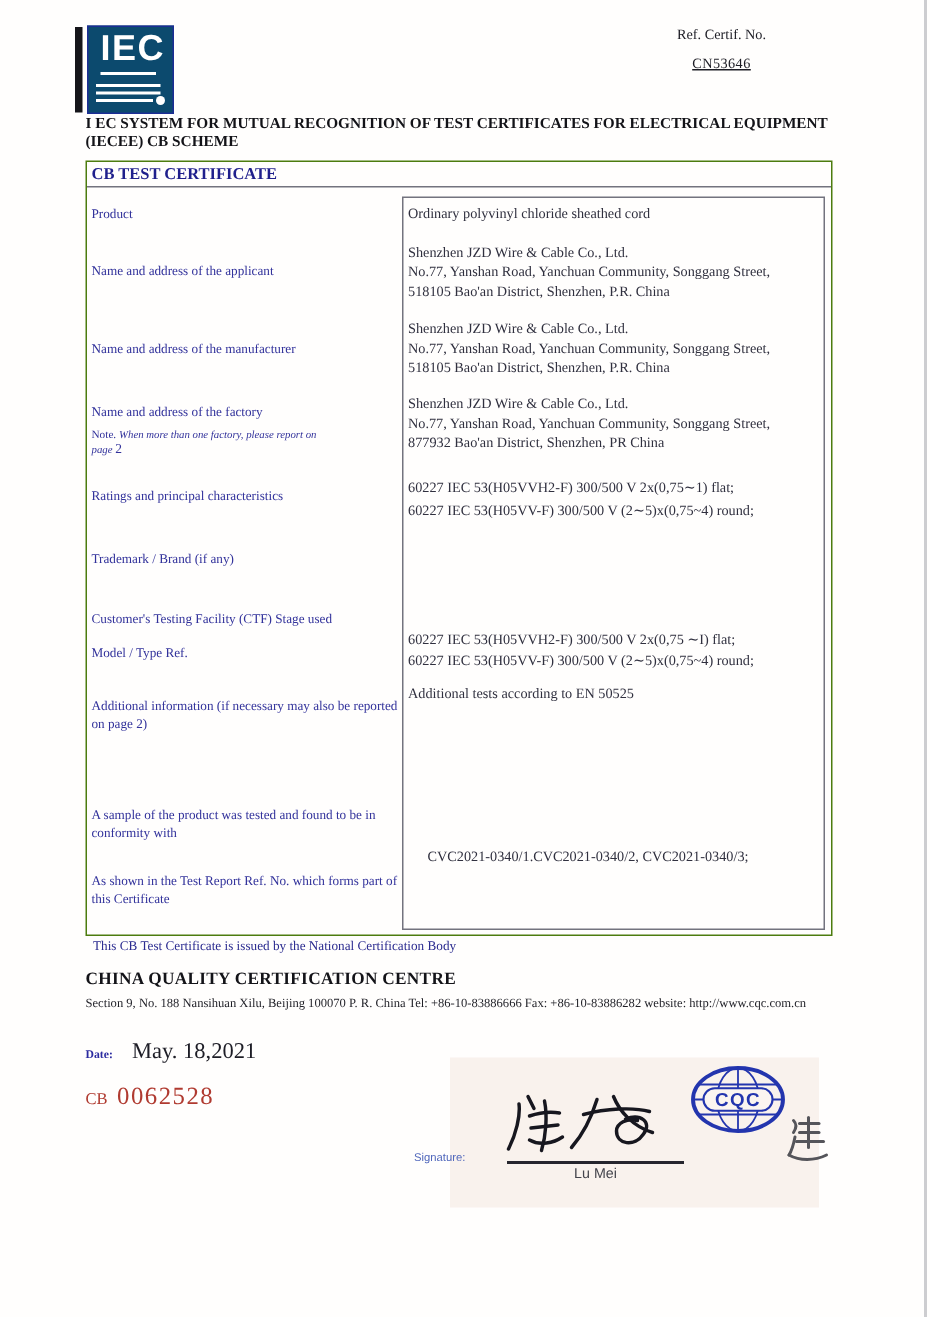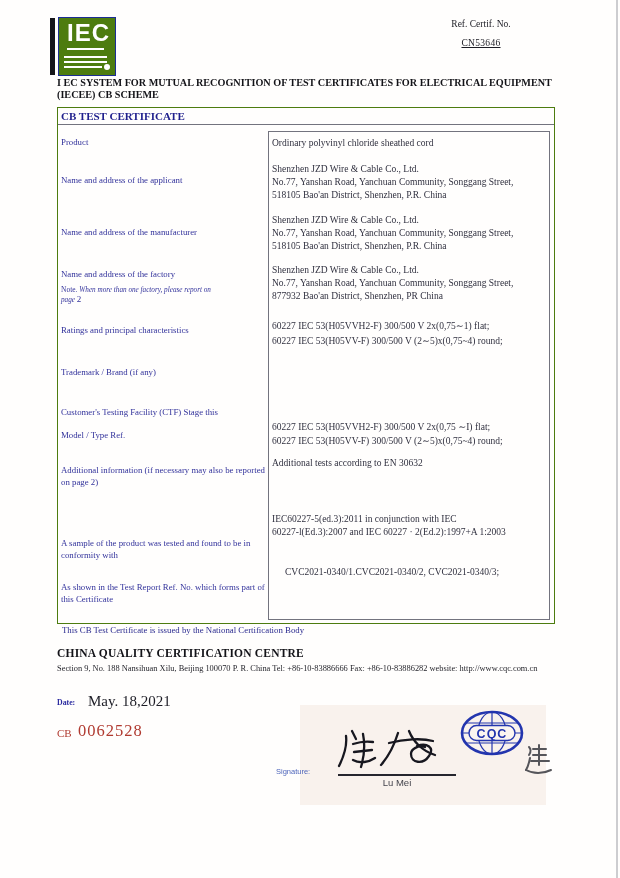--- a/index.html
+++ b/index.html
@@ -4,21 +4,21 @@
 <style>
   html,body{margin:0;padding:0;background:#ffffff;}
   .page{
     position:relative;width:620px;height:878px;background:#fffefd;overflow:hidden;
     font-family:"Liberation Serif","DejaVu Serif",serif;color:#30303f;
   }
   .abs{position:absolute;}
   
   .iec-logo{left:50px;top:17px;width:70px;height:60px;}
   .iec-bar{position:absolute;left:0;top:1px;width:5px;height:57px;background:#15151a;}
-  .iec-square{position:absolute;left:8px;top:0;width:56px;height:57px;background:#4d7c0f;border:1px solid #1b2d94;}
+  .iec-square{position:absolute;left:8px;top:0;width:56px;height:57px;background:#0c4a6e;border:1px solid #1b2d94;}
   .iec-text{position:absolute;left:8px;top:3px;color:#fff;font-family:"Liberation Sans","DejaVu Sans",sans-serif;
     font-weight:bold;font-size:24px;letter-spacing:1px;line-height:24px;}
   .iec-underline{position:absolute;left:8px;top:30px;width:37px;height:2px;background:#fff;}
   .iec-line{position:absolute;left:5px;height:2px;background:#fff;}
   .iec-dot{position:absolute;width:6px;height:6px;border-radius:50%;background:#fff;}
   .ref-block{left:416px;top:19px;width:130px;text-align:center;font-size:9.5px;color:#1c1c24;}
   .ref-no{margin-top:9px;font-size:9.5px;letter-spacing:0.3px;text-decoration:underline;}
   .scheme{left:57px;top:77px;width:505px;font-weight:bold;font-size:10.2px;line-height:11.5px;color:#131318;}
   
   .tbl{left:57px;top:107px;width:496px;height:515px;border:1px solid #4d7c0f;}
@@ -81,21 +81,21 @@
     <div class="lbl" style="top:67px;">Name and address of the applicant</div>
     <div class="lbl" style="top:119px;">Name and address of the manufacturer</div>
     <div class="lbl" style="top:161px;">Name and address of the factory</div>
     <div class="note-line" style="top:177px;">
       <span>Note.</span>
       <span class="it">When more than one factory, please report on page</span>
       <span class="pg">2</span>
     </div>
     <div class="lbl" style="top:217px;">Ratings and principal characteristics</div>
     <div class="lbl" style="top:259px;">Trademark / Brand (if any)</div>
-    <div class="lbl" style="top:299px;">Customer's Testing Facility (CTF) Stage this</div>
+    <div class="lbl" style="top:299px;">Customer's Testing Facility (CTF) Stage used</div>
     <div class="lbl" style="top:322px;">Model / Type Ref.</div>
     <div class="lbl" style="top:357px;">
       <span style="display:block;">Additional information (if necessary may also be reported</span>
       <span style="display:block;">on page 2)</span>
     </div>
     <div class="lbl" style="top:430px;">
       <span style="display:block;">A sample of the product was tested and found to be in</span>
       <span style="display:block;">conformity with</span>
     </div>
     <div class="lbl" style="top:474px;">
@@ -123,25 +123,21 @@
     </div>
     <div class="val" style="top:211px;line-height:15px;">
       <span>60227 IEC 53(H05VVH2-F) 300/500 V 2x(0,75∼1) flat;</span>
       <span>60227 IEC 53(H05VV-F) 300/500 V (2∼5)x(0,75~4) round;</span>
     </div>
     <div class="val" style="top:312px;line-height:14px;">
       <span>60227 IEC 53(H05VVH2-F) 300/500 V 2x(0,75 ∼I) flat;</span>
       <span>60227 IEC 53(H05VV-F) 300/500 V (2∼5)x(0,75~4) round;</span>
     </div>
     <div class="val" style="top:350px;">
-      <span>Additional tests according to EN 30632</span>
-    </div>
-    <div class="val" style="top:405px;line-height:13px;">
-      <span>IEC60227-5(ed.3):2011 in conjunction with IEC</span>
-      <span>60227-l(Ed.3):2007 and IEC 60227 · 2(Ed.2):1997+A 1:2003</span>
+      <span>Additional tests according to EN 50525</span>
     </div>
     <div class="val" style="top:459px;left:227px;">
       <span>CVC2021-0340/1.CVC2021-0340/2, CVC2021-0340/3;</span>
     </div>
   </div>
 
   <div class="abs issued-note">This CB Test Certificate is issued by the National Certification Body</div>
 
   <div class="abs ncb-name">CHINA QUALITY CERTIFICATION CENTRE</div>
   <div class="abs ncb-addr">Section 9, No. 188 Nansihuan Xilu, Beijing 100070 P. R. China Tel: +86-10-83886666 Fax: +86-10-83886282 website: http://www.cqc.com.cn</div>

